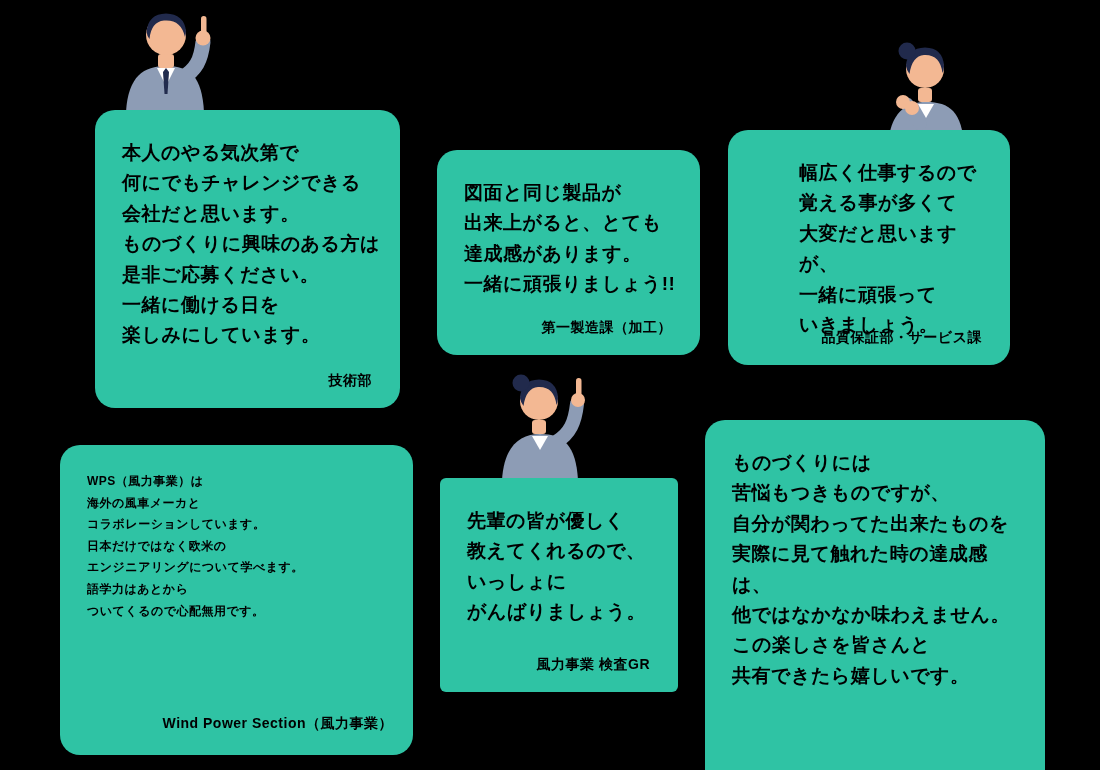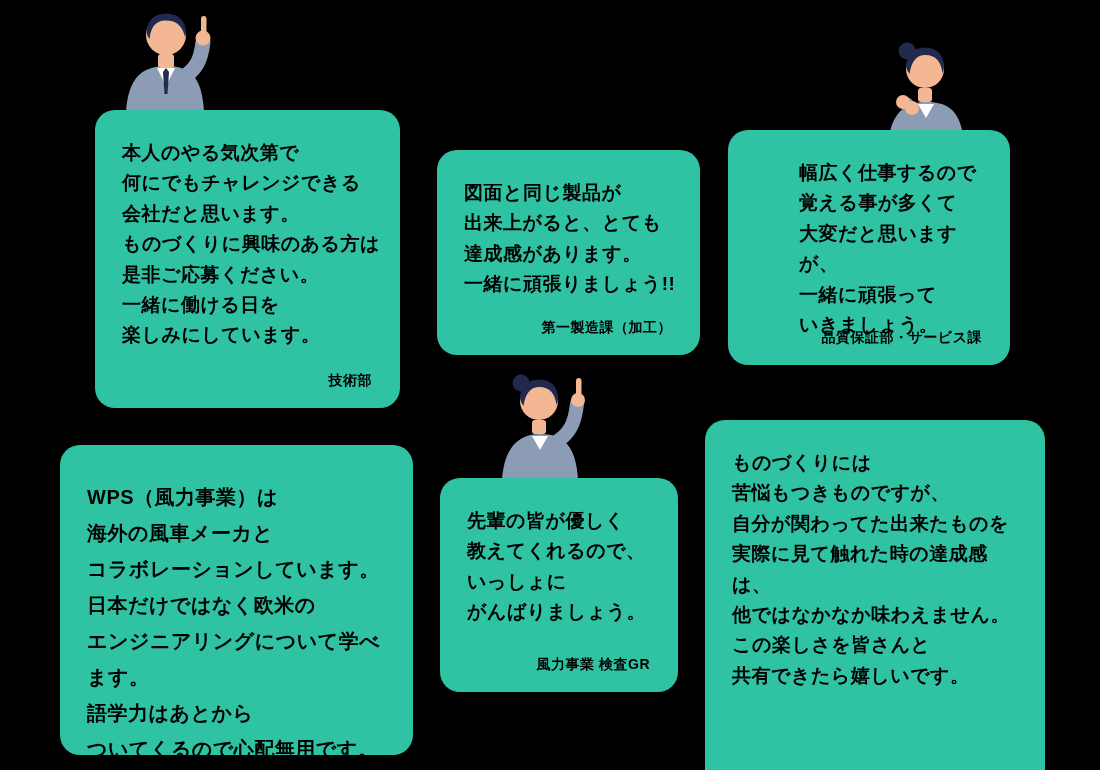--- a/index.html
+++ b/index.html
@@ -44,24 +44,24 @@
     font-weight: bold;
     letter-spacing: 0.5px;
     white-space: nowrap;
   }
 
   
   .card-1 { left: 95px;  top: 110px; width: 305px; height: 298px; }
   .card-2 { left: 437px; top: 150px; width: 263px; height: 205px; }
   .card-3 { left: 728px; top: 130px; width: 282px; height: 235px; padding-left: 44px; }
   .card-4 { left: 60px;  top: 445px; width: 353px; height: 310px; }
-  .card-5 { left: 440px; top: 478px; width: 238px; height: 214px; }
+  .card-5 { left: 440px; top: 478px; width: 238px; height: 214px; border-radius: 6px; }
   .card-6 { left: 705px; top: 420px; width: 340px; height: 392px; }
 
-  .card-4 .quote { font-size: 20px; line-height: 1.8; padding-top: 34px; }
+  .card-4 .quote { font-size: 12px; line-height: 1.8; padding-top: 26px; }
   .card-4 .attribution { right: 20px; bottom: 22px; }
   .card-6 .attribution { bottom: 24px; }
 
   .illus-man        { left: 98px;  top: 4px;   }
   .illus-woman-clap { left: 862px; top: 34px;  }
   .illus-woman-point{ left: 476px; top: 360px; }
 </style>
 </head>
 <body>
 
@@ -138,20 +138,21 @@
   </section>
 
   <section class="card card-4">
     <p class="quote">WPS（風力事業）は
 海外の風車メーカと
 コラボレーションしています。
 日本だけではなく欧米の
 エンジニアリングについて学べます。
 語学力はあとから
 ついてくるので心配無用です。</p>
+    <p class="attribution">Wind Power Section（風力事業）</p>
   </section>
 
   <section class="card card-5">
     <p class="quote">先輩の皆が優しく
 教えてくれるので、
 いっしょに
 がんばりましょう。</p>
     <p class="attribution">風力事業 検査GR</p>
   </section>
 

